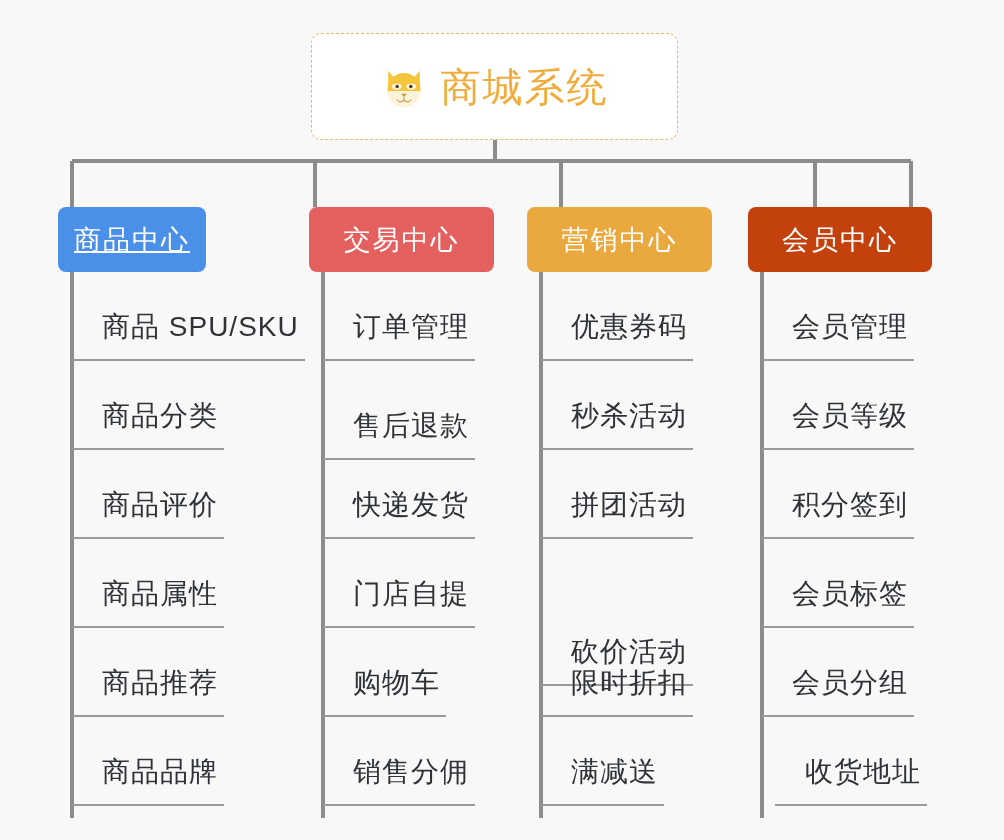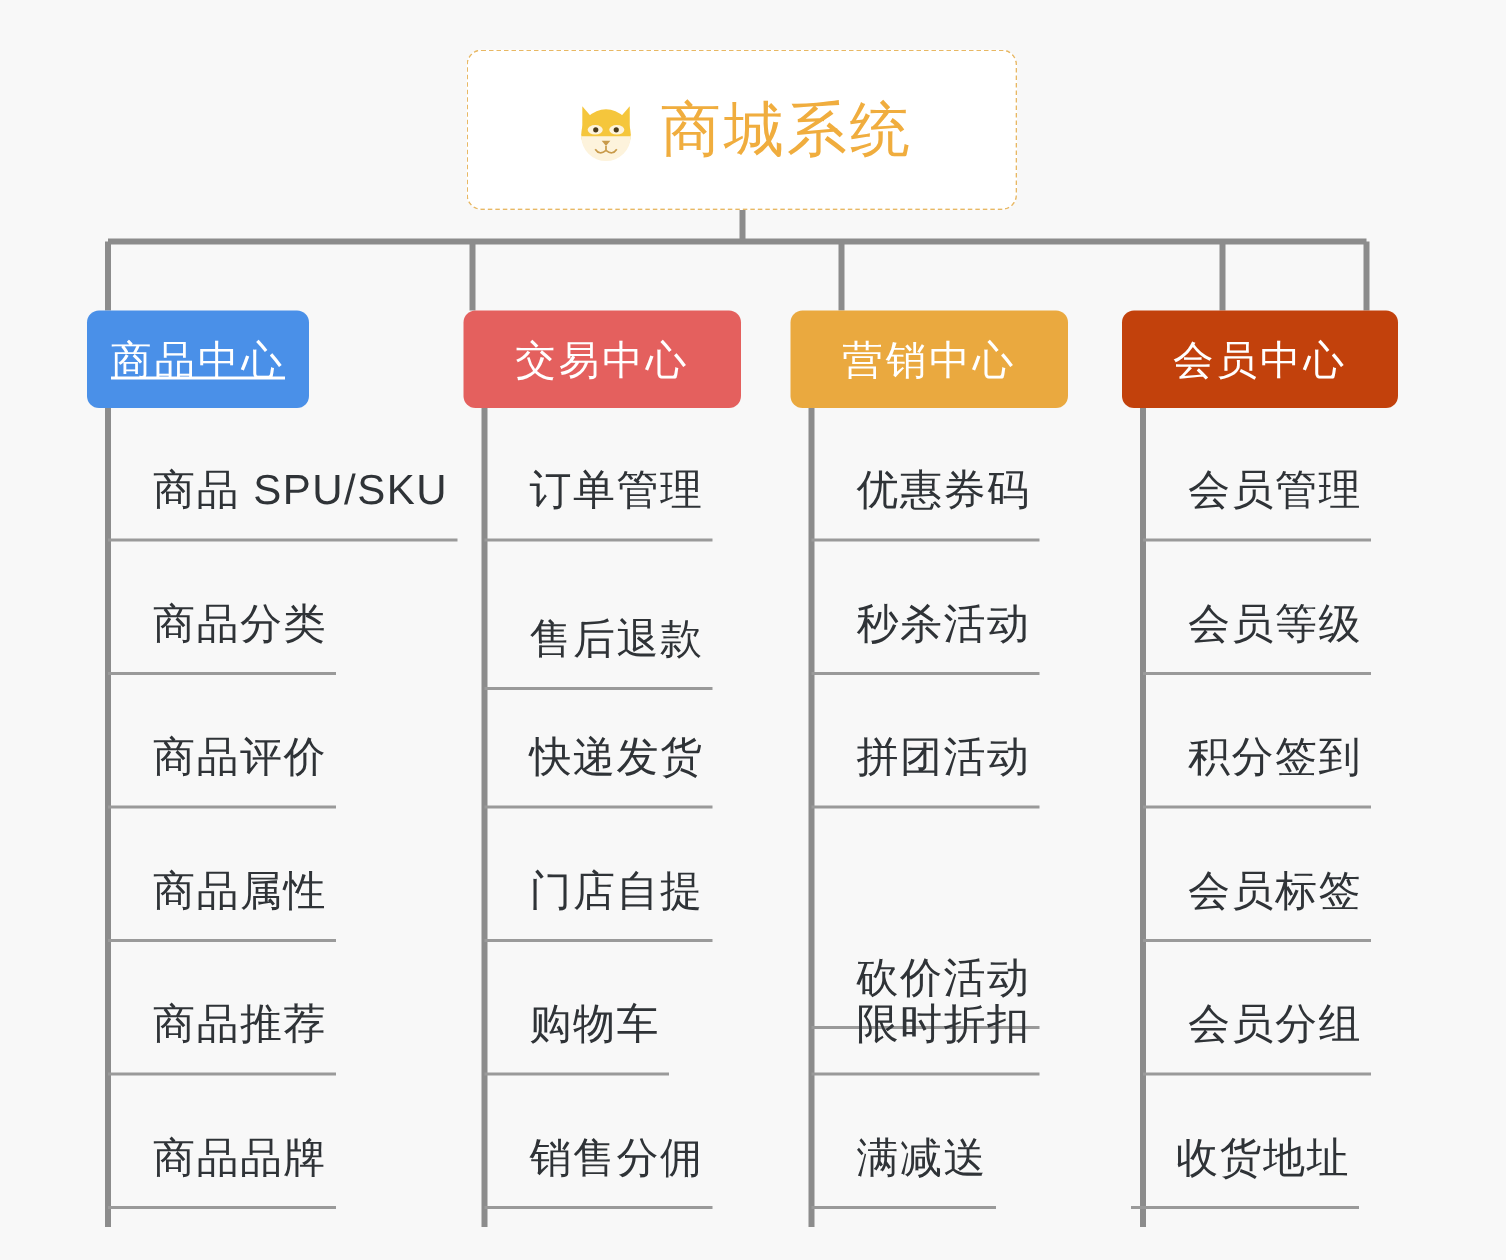--- a/index.html
+++ b/index.html
@@ -242,18 +242,18 @@
         </li>
         <li class="leaf-item" style="top: 178px; left: 14px;">
           <span class="leaf-label">积分签到</span>
         </li>
         <li class="leaf-item" style="top: 267px; left: 14px;">
           <span class="leaf-label">会员标签</span>
         </li>
         <li class="leaf-item" style="top: 356px; left: 14px;">
           <span class="leaf-label">会员分组</span>
         </li>
-        <li class="leaf-item" style="top: 445px; left: 6px;">
+        <li class="leaf-item" style="top: 445px; left: 27px;">
           <span class="leaf-label">收货地址</span>
         </li>
       </ul>
     </div>
   </div>
 
 </body></html>

